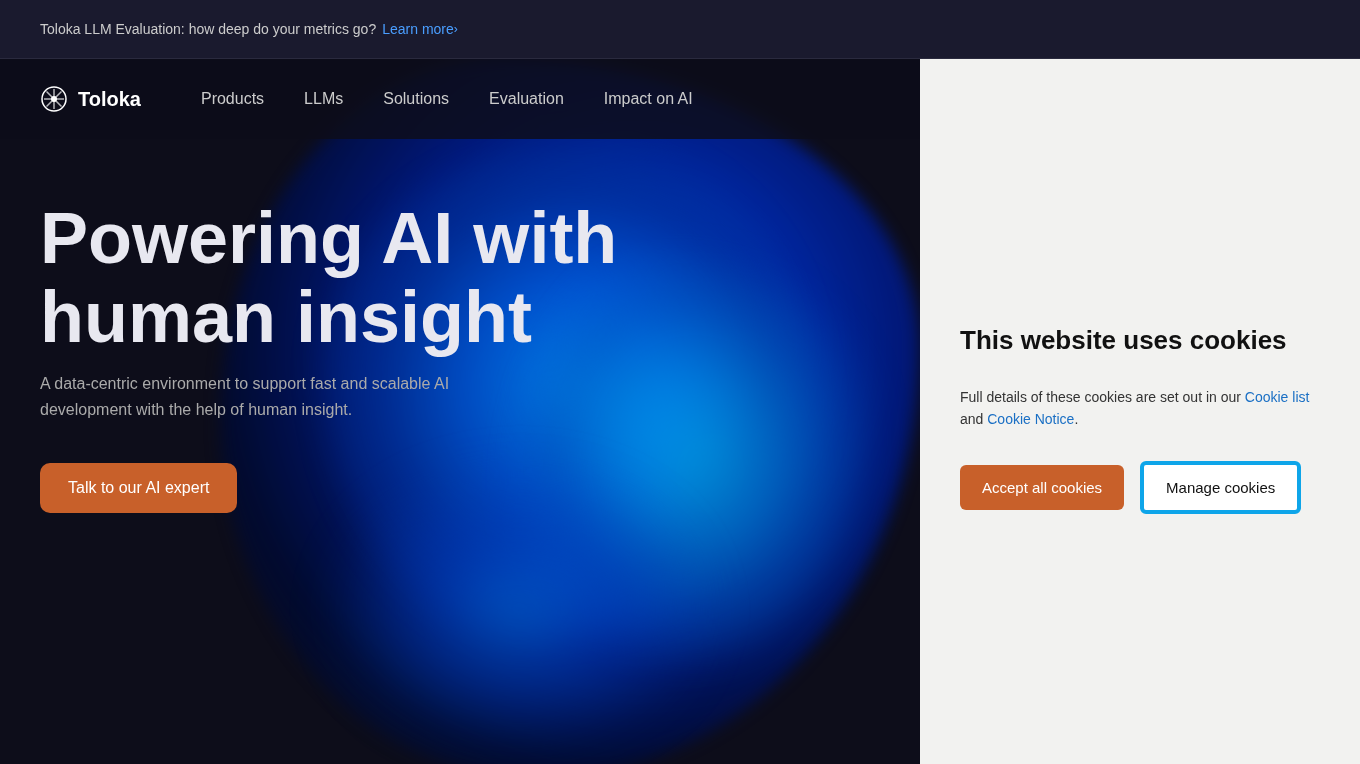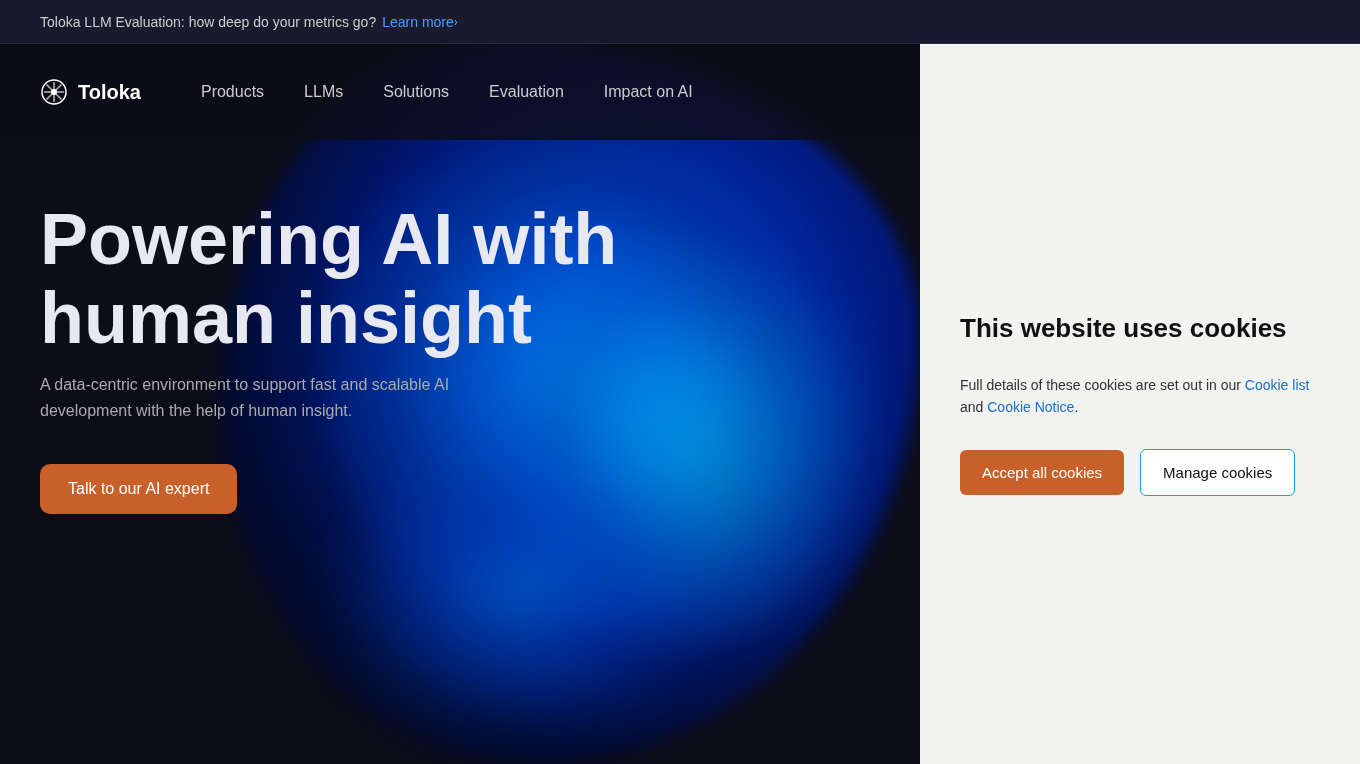--- a/index.html
+++ b/index.html
@@ -3,21 +3,21 @@
   <meta charset="utf-8">
   <style>
     * { margin: 0; padding: 0; box-sizing: border-box; }
     body { width: 1360px; height: 764px; overflow: hidden; font-family: -apple-system, BlinkMacSystemFont, 'Segoe UI', sans-serif; position: relative; }
 
     
     .announcement-bar {
       background: #1a1a2e;
       color: #ccc;
       padding: 0 40px;
-      height: 44px;
+      height: 59px;
       display: flex;
       align-items: center;
       font-size: 14px;
       gap: 6px;
       border-bottom: 1px solid #2a2a3e;
     }
     .announcement-bar .learn-more {
       color: #4a9eff;
       text-decoration: none;
       display: flex;
@@ -81,21 +81,21 @@
       filter: blur(25px);
     }
 
     
     .navbar {
       position: relative;
       z-index: 10;
       display: flex;
       align-items: center;
       padding: 0 40px;
-      height: 96px;
+      height: 80px;
       background: rgba(13, 13, 26, 0.85);
     }
     .logo {
       display: flex;
       align-items: center;
       gap: 10px;
       color: #fff;
       font-size: 20px;
       font-weight: 600;
       margin-right: 60px;
@@ -193,21 +193,21 @@
       padding: 14px 22px;
       border-radius: 6px;
       font-size: 15px;
       font-weight: 500;
       cursor: pointer;
       white-space: nowrap;
     }
     .btn-manage {
       background: #fff;
       color: #111;
-      border: 1px solid #0ea5e9;
+      border: 4px solid #0ea5e9;
       padding: 14px 22px;
       border-radius: 6px;
       font-size: 15px;
       font-weight: 500;
       cursor: pointer;
       white-space: nowrap;
     }
   </style>
 </head>
 <body>

